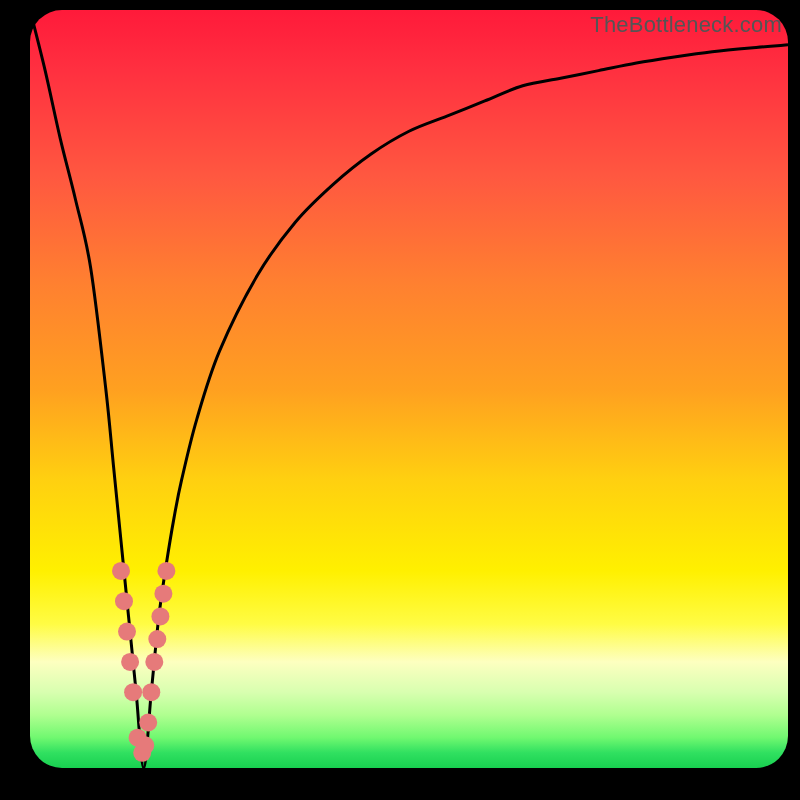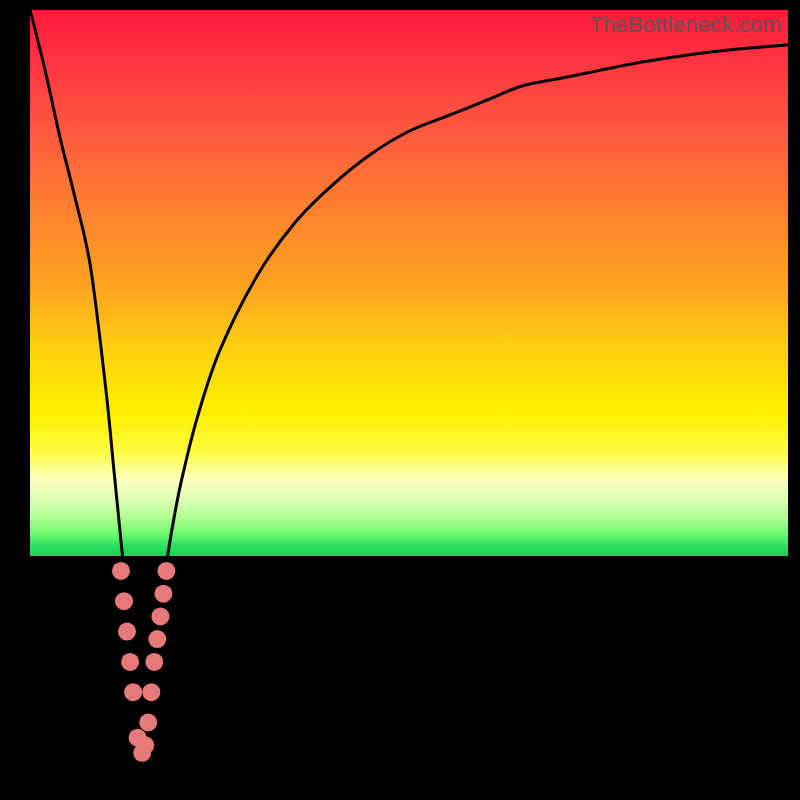--- a/index.html
+++ b/index.html
@@ -15,38 +15,39 @@
     position: relative;
     width: 800px;
     height: 800px;
     background: #000;
   }
   .plot {
     position: absolute;
     left: 30px;
     top: 10px;
     width: 758px;
-    height: 546px;
+    height: 758px;
     background: linear-gradient(
       to bottom,
       #ff1a3a 0%,
       #ff3040 8%,
       #ff5840 22%,
       #ff8030 36%,
       #ffa020 50%,
       #ffd010 62%,
       #fff000 74%,
       #fffc44 81%,
       #fdffc0 86%,
       #d8ffb0 90%,
       #b0ff90 93%,
       #70f870 96%,
       #30e060 98%,
       #18d050 100%
     );
+    border-radius: 32px;
   }
   .watermark {
     position: absolute;
     top: 2px;
     right: 6px;
     color: #555;
     font-size: 22px;
     font-weight: 500;
     letter-spacing: 0.2px;
     user-select: none;

